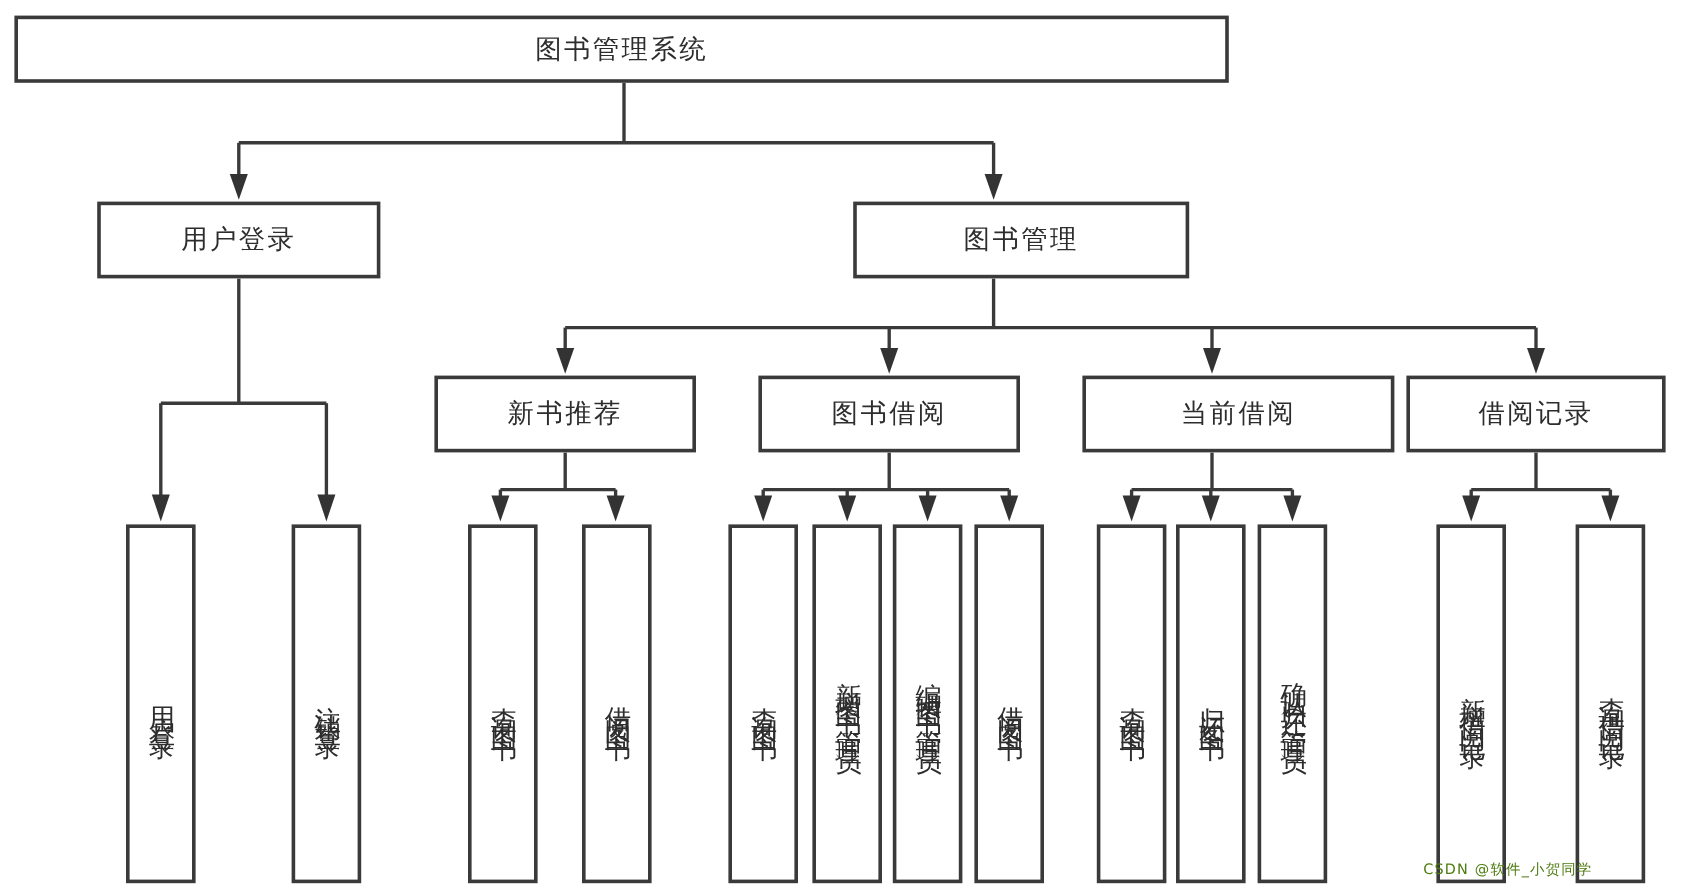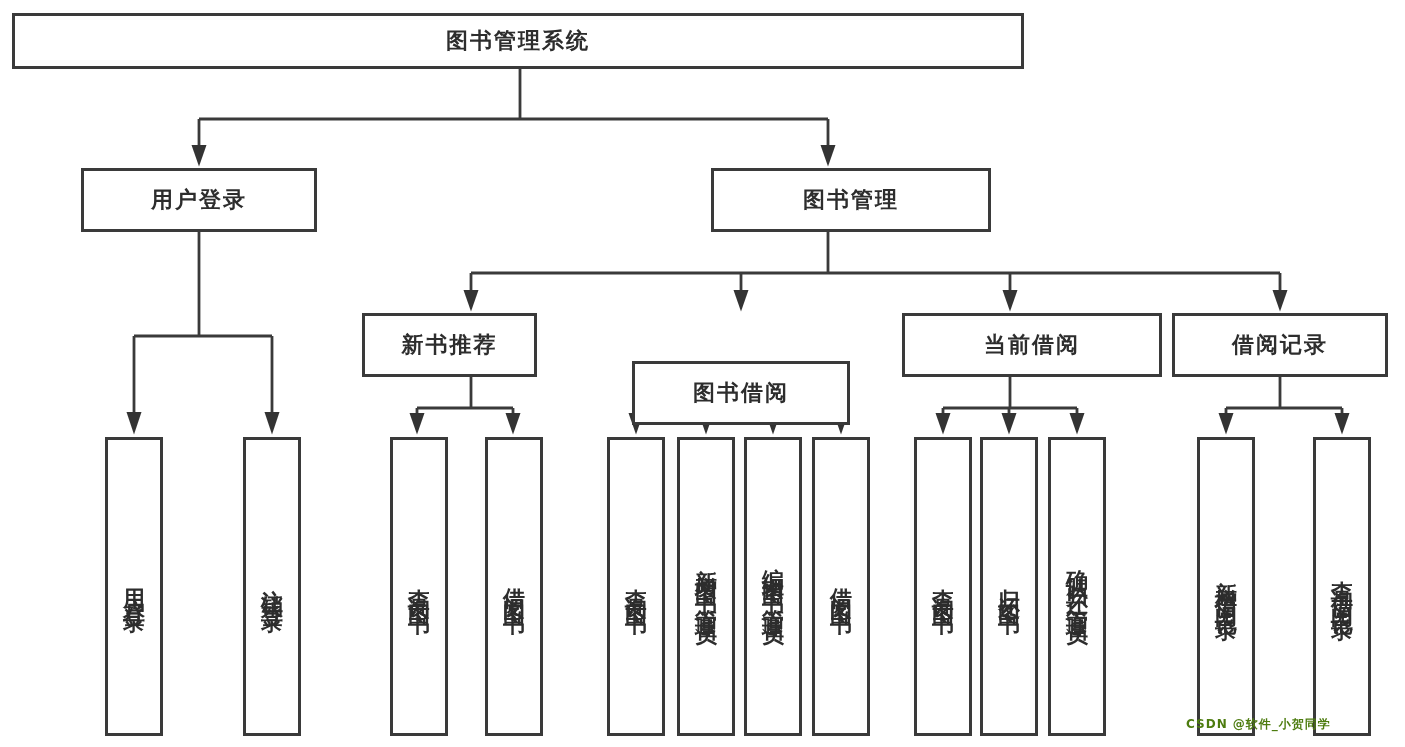--- a/index.html
+++ b/index.html
@@ -3,21 +3,20 @@
 <meta charset="utf-8">
 <style>
   html, body { margin: 0; padding: 0; background: #ffffff; }
   #canvas {
     position: relative;
     width: 1405px;
     height: 747px;
     background: #ffffff;
     font-family: "DejaVu Sans", "Liberation Sans", sans-serif;
     overflow: hidden;
-    font-weight: bold;
   }
   #connectors {
     position: absolute;
     left: 0; top: 0;
     width: 1405px; height: 747px;
     pointer-events: none;
   }
   .node {
     position: absolute;
     box-sizing: border-box;
@@ -145,24 +144,24 @@
     <span>图书管理系统</span>
   </div>
 
   <div class="node" style="left:81px; top:168px; width:236px; height:64px;">
     <span>用户登录</span>
   </div>
   <div class="node" style="left:711px; top:168px; width:280px; height:64px;">
     <span>图书管理</span>
   </div>
 
-  <div class="node" style="left:362px; top:313px; width:175px; height:64px;">
+  <div class="node" style="left:362px; top:313px; width:218px; height:64px;">
     <span>新书推荐</span>
   </div>
-  <div class="node" style="left:632px; top:313px; width:218px; height:64px;margin-top:48px;">
+  <div class="node" style="left:632px; top:313px; width:218px; height:64px;">
     <span>图书借阅</span>
   </div>
   <div class="node" style="left:902px; top:313px; width:260px; height:64px;">
     <span>当前借阅</span>
   </div>
   <div class="node" style="left:1172px; top:313px; width:216px; height:64px;">
     <span>借阅记录</span>
   </div>
 
   <div class="leaf" style="left:105px;">

